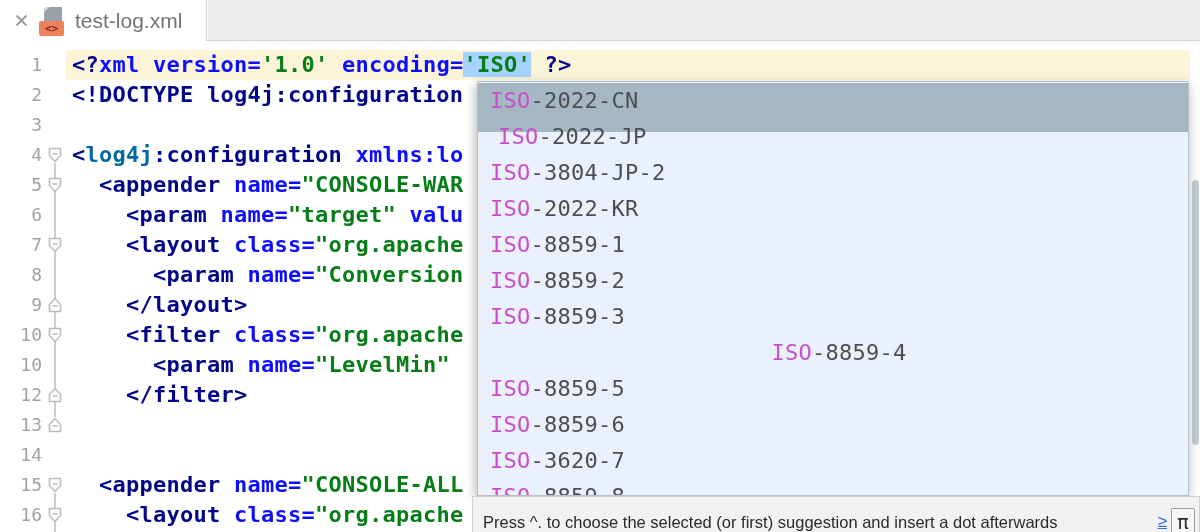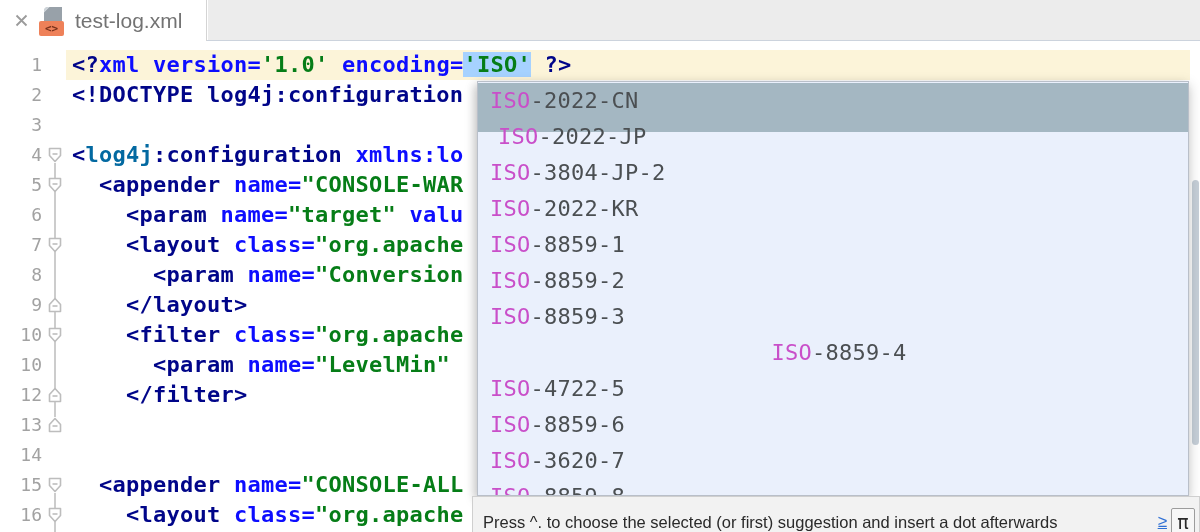--- a/index.html
+++ b/index.html
@@ -175,21 +175,21 @@
   <div class="popup">
     <div id="popup-list">
         <div class="pop-item selected" style="top: 1px;"><span class="pop-prefix">ISO</span><span class="pop-rest">-2022-CN</span></div>
         <div class="pop-item" style="top: 37px; padding-left: 20px;"><span class="pop-prefix">ISO</span><span class="pop-rest">-2022-JP</span></div>
         <div class="pop-item" style="top: 73px;"><span class="pop-prefix">ISO</span><span class="pop-rest">-3804-JP-2</span></div>
         <div class="pop-item" style="top: 109px;"><span class="pop-prefix">ISO</span><span class="pop-rest">-2022-KR</span></div>
         <div class="pop-item" style="top: 145px;"><span class="pop-prefix">ISO</span><span class="pop-rest">-8859-1</span></div>
         <div class="pop-item" style="top: 181px;"><span class="pop-prefix">ISO</span><span class="pop-rest">-8859-2</span></div>
         <div class="pop-item" style="top: 217px;"><span class="pop-prefix">ISO</span><span class="pop-rest">-8859-3</span></div>
         <div class="pop-item" style="top: 253px; text-align: center;"><span class="pop-prefix">ISO</span><span class="pop-rest">-8859-4</span></div>
-        <div class="pop-item" style="top: 289px;"><span class="pop-prefix">ISO</span><span class="pop-rest">-4722-5</span></div>
+        <div class="pop-item" style="top: 289px;"><span class="pop-prefix">ISO</span><span class="pop-rest">-8859-5</span></div>
         <div class="pop-item" style="top: 325px;"><span class="pop-prefix">ISO</span><span class="pop-rest">-8859-6</span></div>
         <div class="pop-item" style="top: 361px;"><span class="pop-prefix">ISO</span><span class="pop-rest">-3620-7</span></div>
         <div class="pop-item" style="top: 397px;"><span class="pop-prefix">ISO</span><span class="pop-rest">-8859-8</span></div>
       </div>
   </div>
 
   <div class="hintbar">
     <span class="hint-text">Press ^. to choose the selected (or first) suggestion and insert a dot afterwards</span>
     <span class="hint-link">≥</span>
     <span class="hint-pi-btn">π</span>

